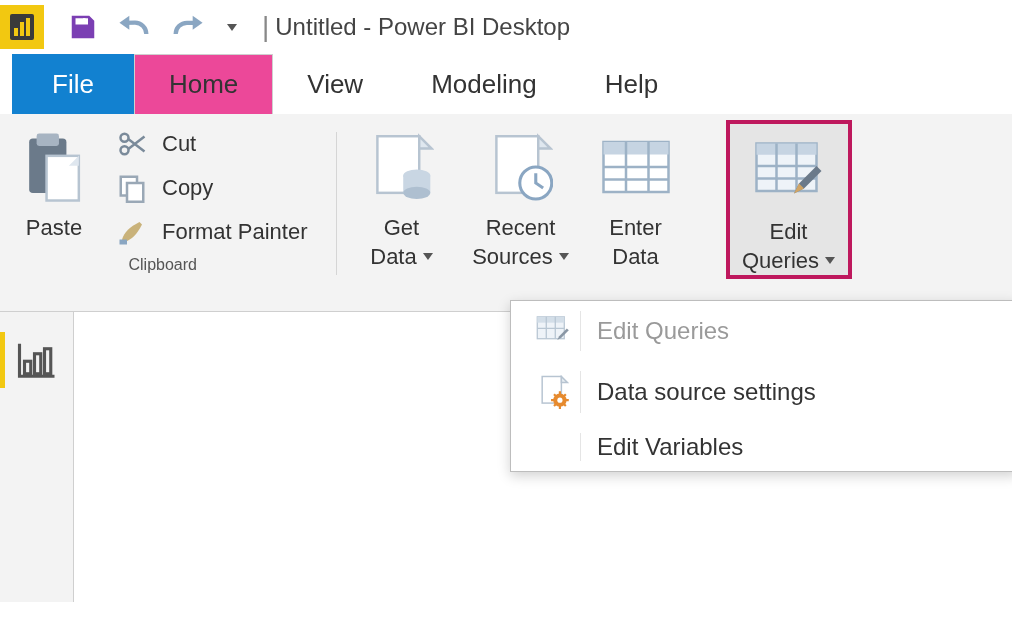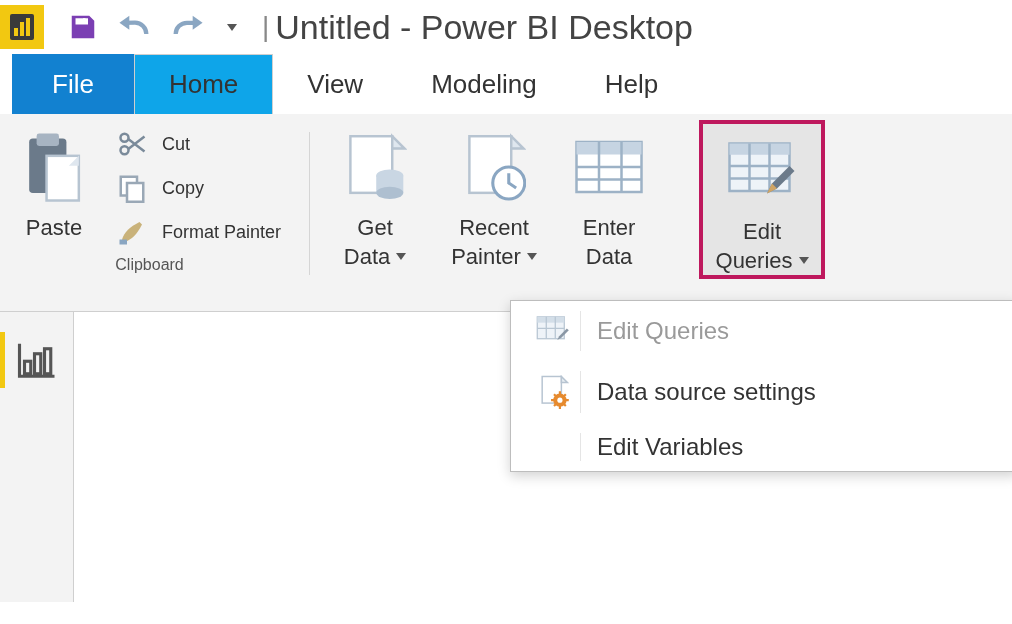--- a/index.html
+++ b/index.html
@@ -8,47 +8,47 @@
   
   .titlebar { height: 54px; display: flex; align-items: center; background: #fff; }
   .app-icon-box { width: 44px; height: 44px; margin: 4px 6px 4px 0; background: #f2c811; display: flex; align-items: center; justify-content: center; }
   .app-icon-bars { display: flex; align-items: flex-end; gap: 2px; background: #3a3a3a; padding: 4px; border-radius: 2px; }
   .app-icon-bars span { width: 4px; background: #f2c811; display: block; }
   .app-icon-bars span:nth-child(1){height:8px;} .app-icon-bars span:nth-child(2){height:14px;} .app-icon-bars span:nth-child(3){height:18px;}
 
   .qat { display: flex; align-items: center; gap: 18px; padding: 0 16px; }
   .qat-btn { display:flex; align-items:center; justify-content:center; width:34px; height:34px; color:#5b5b5b; cursor:pointer; }
   .title-sep { color:#888; font-size:28px; padding: 0 6px 0 4px; }
-  .window-title { font-size: 34px; color:#444; }
+  .window-title { font-size: 24px; color:#444; }
 
   .dropdown-caret { width:0;height:0;border-left:5px solid transparent;border-right:5px solid transparent;border-top:7px solid #555;display:inline-block; }
 
   
   .tabs-row { height: 60px; display:flex; align-items:center; background:#fff;padding-left:12px; }
   .tab { height:60px; padding: 0 34px; font-size:26px; color:#333; display:flex; align-items:center; cursor:pointer; position:relative; }
   .tab.file { background:#1281d0; color:#fff; padding: 0 40px; }
-  .tab.active { background:#0ea5e9; border:1px solid #cfcfcf; border-bottom:none; }
+  .tab.active { background:#ec4899; border:1px solid #cfcfcf; border-bottom:none; }
   .ribbon { flex:1; background:#f3f3f3; border-bottom:1px solid #cfcfcf; display:flex; align-items:stretch; padding: 6px 12px 0 12px; }
   .left-rail { width:74px; background:#f3f3f3; border-right:1px solid #cfcfcf; display:flex; flex-direction:column; align-items:center; padding-top:18px; }
   .left-rail .nav-btn { width:60px; height:60px; display:flex; align-items:center; justify-content:center; position:relative; cursor:pointer; }
   .left-rail .nav-btn.active::before { content:""; position:absolute; left:-8px; top:2px; bottom:2px; width:6px; background:#f2c811; }
 
   .group { display:flex; flex-direction:column; align-items:center; padding: 0 12px 6px 4px; }
   .group-body { display:flex; align-items:flex-start; gap:12px; }
   .group-label { font-size:16px; color:#555; padding:6px 0 8px; text-align:center; }
   .group-sep { width:1px; background:#d5d5d5; margin: 12px 10px 36px; }
 
   .big-btn { width:108px; display:flex; flex-direction:column; align-items:center; gap:8px; padding-top:8px; cursor:pointer; }
   .big-btn .icon-zone { height:78px; display:flex; align-items:center; justify-content:center; }
   .big-btn .label { font-size:22px; color:#333; text-align:left; line-height:1.3; display:flex; flex-direction:column; align-items:center; }
   .big-btn .label .caret-row { display:flex; align-items:center; gap:6px; justify-content:center; }
   .big-btn.selected { background:#e5e5e5; border:4px solid #be185d; }
 
   .small-btn-col { display:flex; flex-direction:column; gap:8px; padding-top:6px; }
-  .small-btn { display:flex; align-items:center; gap:12px; font-size:18px; color:#333; cursor:pointer; padding:2px 6px; }
+  .small-btn { display:flex; align-items:center; gap:12px; font-size:22px; color:#333; cursor:pointer; padding:2px 6px; }
   .small-btn .mini-icon { width:36px; height:32px; display:flex; align-items:center; justify-content:center; }
 
   
   .menu { position:absolute; left:462px; top:300px; width:508px; background:#fff; border:1px solid #bdbdbd; box-shadow:0 4px 12px rgba(0,0,0,.18); z-index:10;margin-left:48px; }
   .menu-item { display:flex; align-items:center; gap:16px; padding:10px 16px; font-size:24px; color:#333; cursor:pointer; }
   .menu-item.disabled { color:#9a9a9a; cursor:default; }
   .menu-gutter { width:54px; border-right:1px solid #e5e5e5; display:flex; align-items:center; justify-content:center; align-self:stretch; padding:4px 0; }
 
   
   .content { display:flex; }
@@ -180,21 +180,21 @@
           <svg width="64" height="72" viewBox="0 0 52 58">
             <rect x="6" y="4" width="34" height="46" fill="#fff" stroke="#b7c4d1" stroke-width="2"></rect>
             <path d="M40 4v10h10z" fill="#dfe7ef" stroke="#b7c4d1" stroke-width="2"></path>
             <circle cx="38" cy="42" r="13" fill="#fff" stroke="#8aa6c2" stroke-width="2.5"></circle>
             <path d="M38 34v8l6 4" stroke="#8aa6c2" stroke-width="2.5" fill="none"></path>
           </svg>
         </div>
         <div class="label">
           <span>Recent</span>
           <span class="caret-row">
-              <span>Painter</span>
+              <span>Sources</span>
               <span class="dropdown-caret"></span>
             </span>
         </div>
       </div>
 
       <div class="big-btn" style="width:90px">
         <div class="icon-zone">
           <svg width="70" height="58" viewBox="0 0 56 44">
             <rect x="2" y="2" width="52" height="40" fill="#fff" stroke="#9db2c6" stroke-width="2"></rect>
             <rect x="2" y="2" width="52" height="10" fill="#c6d4e2"></rect>

